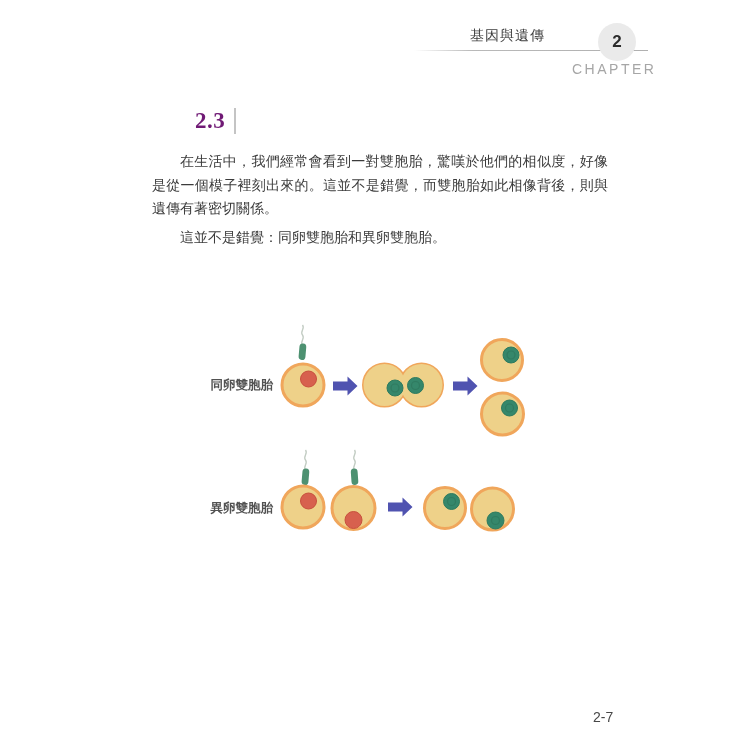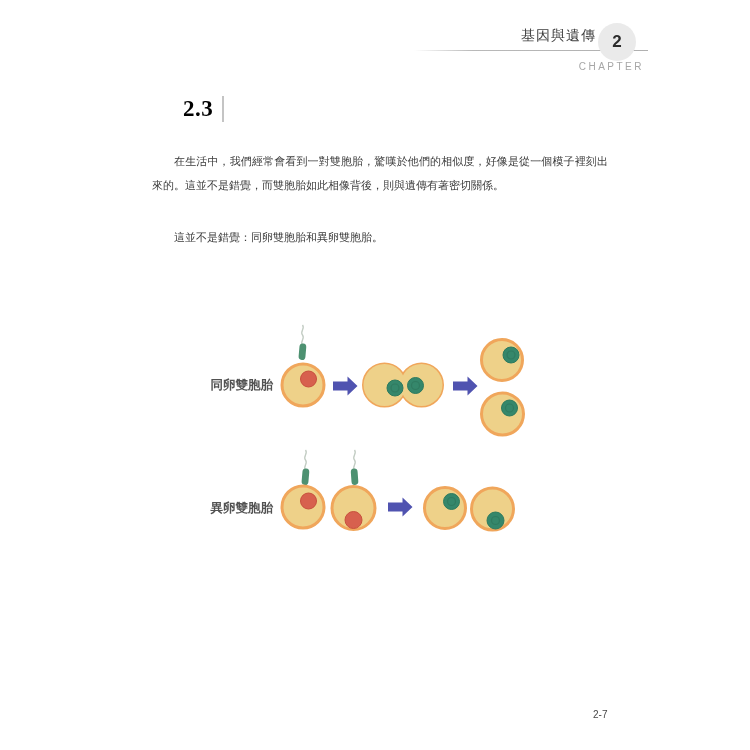--- a/index.html
+++ b/index.html
@@ -13,57 +13,57 @@
     color: #3b3b3b;
   }
 
   
   .header-rule {
     position: absolute; left: 414px; top: 50px; width: 234px; height: 1px;
     background: linear-gradient(to right, rgba(185,185,185,0), #b9b9b9 25%, #b0b0b0);
   }
   .header-title {
     position: absolute; left: 470px; top: 27px; width: 126px;
-    text-align: right;
+    text-align: left;
     font-family: "Liberation Sans", sans-serif;
     font-size: 14px; color: #3d3d3d; letter-spacing: 1px;
   }
   .chapter-badge {
     position: absolute; left: 598px; top: 23px; width: 38px; height: 38px;
     border-radius: 50%; background: #eaeaea;
     display: flex; align-items: center; justify-content: center;
   }
   .chapter-badge span {
     font-family: "Liberation Sans", sans-serif;
     font-size: 17px; font-weight: bold; color: #2b2b2b;
   }
   .chapter-label {
     position: absolute; left: 572px; top: 61px; width: 72px;
     text-align: right;
     font-family: "Liberation Sans", sans-serif;
-    font-size: 10px; letter-spacing: 2.5px; color: #a6a6a6;
+    font-size: 14px; letter-spacing: 2.5px; color: #a6a6a6;
   }
 
   
   .section-title {
-    position: absolute; left: 179px; top: 92px; margin: 4px;
+    position: absolute; left: 179px; top: 92px; margin: 16px;
     display: flex; align-items: flex-end;
-    font-size: 23px; font-weight: bold; color: #000000;
+    font-size: 23px; font-weight: bold; color: #701a75;
     white-space: nowrap;
   }
   .sec-num { font-family: "Liberation Serif", serif; letter-spacing: 0.5px; }
   .sec-sep {
     display: inline-block; width: 2px; height: 26px;
     background: #c4c4c4; margin: 0 11px 0 9px;
   }
 
   
   .body-p {
     position: absolute; left: 152px; width: 456px; margin: 0;
-    font-size: 11px; line-height: 23.5px;
+    font-size: 14px; line-height: 23.5px;
     text-align: justify;
     text-indent: 2em;
     color: #3b3b3b;
   }
   .p1 { top: 150px; }
   .p2 { top: 226px; }
   .p3 { top: 257px; }
   .p4 { top: 553px; }
 
   
@@ -79,21 +79,21 @@
   .nuc-green { fill: #35876b; stroke: #2d7a5e; stroke-width: 1; }
   .nuc-swirl { fill: none; stroke: #2b7158; stroke-width: 1.2; opacity: 0.55; }
   .arrow { fill: #5053b0; }
   .sperm-tail { fill: none; stroke: #c3cdc4; stroke-width: 1.4; }
   .sperm-body { fill: #4d9171; }
 
   
   .page-number {
     position: absolute; left: 593px; top: 709px;
     font-family: "Liberation Sans", sans-serif;
-    font-size: 10px; color: #474747;
+    font-size: 14px; color: #474747;
   }
 </style>
 </head>
 <body>
 
 <div class="page">
 
   <div class="header-rule"></div>
   <div class="header-title">基因與遺傳</div>
   <div class="chapter-badge">

